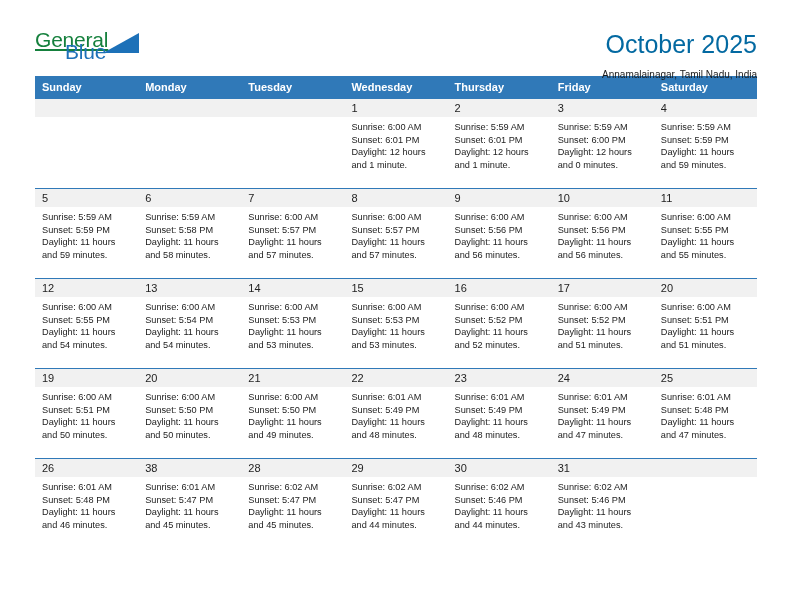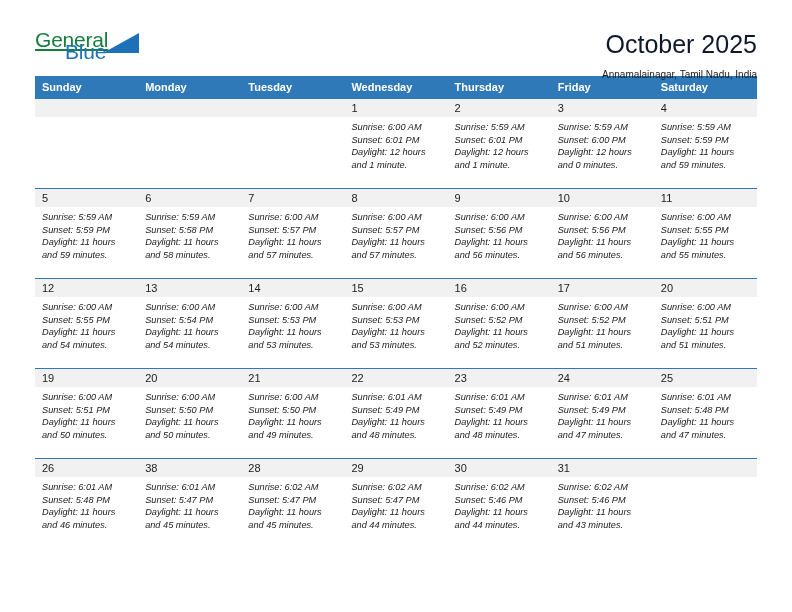--- a/index.html
+++ b/index.html
@@ -53,21 +53,21 @@
     letter-spacing: -0.2px;
     color: #1d71b8;
   }
   .titles {
     text-align: right;
     padding-top: 2px;
   }
   .cal-title {
     font-size: 25px;
     font-weight: normal;
-    color: #0f172a;
+    color: #0369a1;
     line-height: 1.15;
   }
   .cal-subtitle {
     font-size: 10px;
     color: #1a1a1a;
     margin-top: 10px;
   }
 
   
   .calendar {
@@ -98,21 +98,20 @@
     color: #222222;
     padding: 3px 0 3px 7px;
     height: 18px;
   }
   .daynum.empty { color: transparent; }
   .dayinfo {
     padding: 4px 6px 0 7px;
     font-size: 9.2px;
     line-height: 12.6px;
     color: #222222;
-    font-style: italic;
   }
   .dayinfo div { white-space: nowrap; }
   .blank .dayinfo { visibility: hidden; }
 </style>
 </head>
 <body>
 
 <div class="page">
 
   <div class="header">

